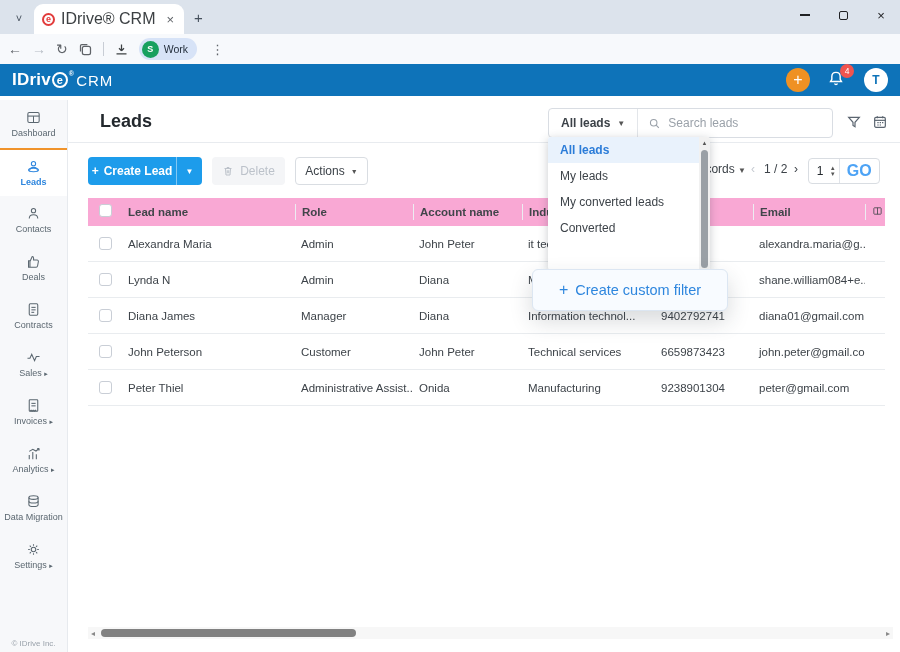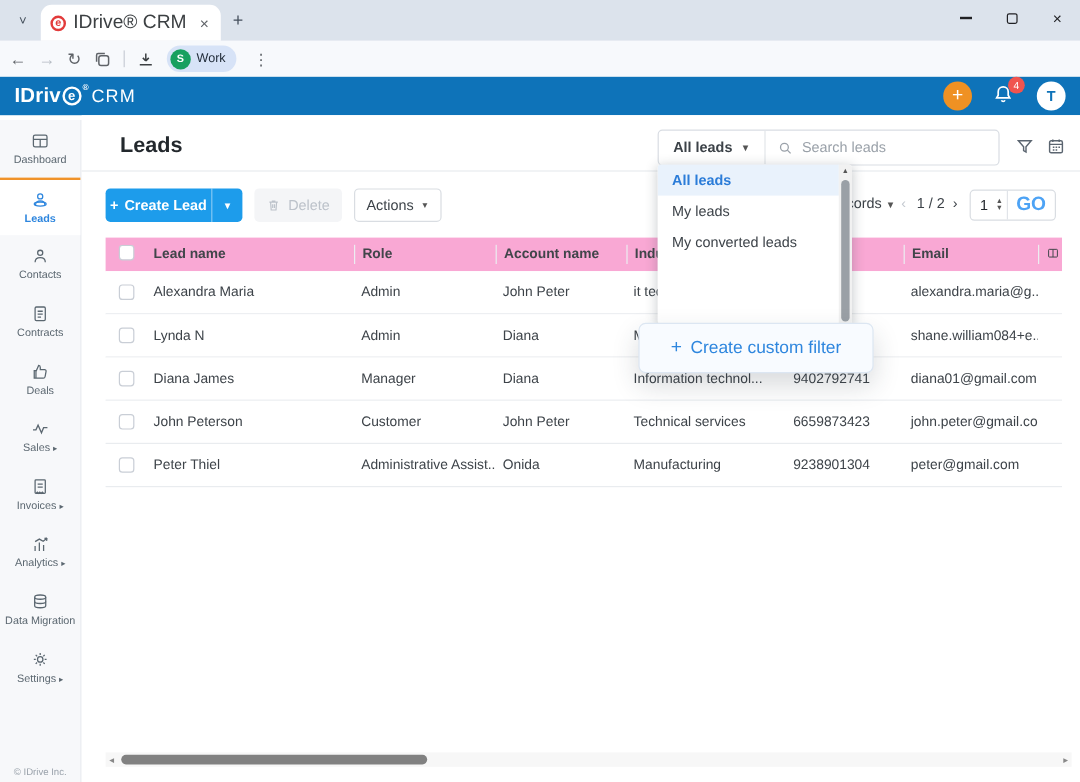--- a/index.html
+++ b/index.html
@@ -196,32 +196,32 @@
         </div>
         <div class="side-item">
           <svg width="17" height="17" viewBox="0 0 24 24" fill="none" stroke-width="1.5">
             <circle cx="12" cy="8" r="3"></circle>
             <path d="M6 19c0-3.3 2.7-5.3 6-5.3s6 2 6 5.3"></path>
           </svg>
           <span class="lbl">Contacts</span>
         </div>
         <div class="side-item">
           <svg width="17" height="17" viewBox="0 0 24 24" fill="none" stroke-width="1.5">
+            <path d="M7 11v9H5v-9zM7 12l3.2-7c1 0 1.9.9 1.9 2.3V10h5c1.2 0 2 .9 1.8 2l-1.1 6c-.2 1.1-1 2-2.1 2H7"></path>
+          </svg>
+          <span class="lbl">Deals</span>
+        </div>
+        <div class="side-item">
+          <svg width="17" height="17" viewBox="0 0 24 24" fill="none" stroke-width="1.5">
             <rect x="6" y="4" width="12" height="16" rx="1.5"></rect>
             <line x1="9" y1="9" x2="15" y2="9"></line>
             <line x1="9" y1="12.5" x2="15" y2="12.5"></line>
             <line x1="9" y1="16" x2="13" y2="16"></line>
           </svg>
           <span class="lbl">Contracts</span>
-        </div>
-        <div class="side-item">
-          <svg width="17" height="17" viewBox="0 0 24 24" fill="none" stroke-width="1.5">
-            <path d="M7 11v9H5v-9zM7 12l3.2-7c1 0 1.9.9 1.9 2.3V10h5c1.2 0 2 .9 1.8 2l-1.1 6c-.2 1.1-1 2-2.1 2H7"></path>
-          </svg>
-          <span class="lbl">Deals</span>
         </div>
         <div class="side-item">
           <svg width="17" height="17" viewBox="0 0 24 24" fill="none" stroke-width="1.5">
             <path d="M3.5 13h3.5l2.5-5.5 4 9 2.5-6h4.5"></path>
           </svg>
           <span class="lbl">Sales <span class="side-caret">▸</span></span>
         </div>
         <div class="side-item">
           <svg width="17" height="17" viewBox="0 0 24 24" fill="none" stroke-width="1.5">
             <rect x="6" y="4" width="12" height="16" rx="1"></rect>
@@ -406,20 +406,21 @@
             <div class="td" style="width:20px;flex:none"></div>
           </div>
         </div>
     </div>
 
     <div class="dropdown-panel">
       <div class="dd-list" id="dropdown-options">
           <div class="dd-item selected">All leads</div>
           <div class="dd-item">My leads</div>
           <div class="dd-item">My converted leads</div>
+          <div class="dd-item">Converted</div>
         </div>
       <div class="dd-scroll">
         <div class="dd-scroll-up">▲</div>
         <div class="dd-thumb"></div>
       </div>
     </div>
     <div class="custom-filter-box">
       <span class="cf-plus">+</span>
       <span>Create custom filter</span>
     </div>

